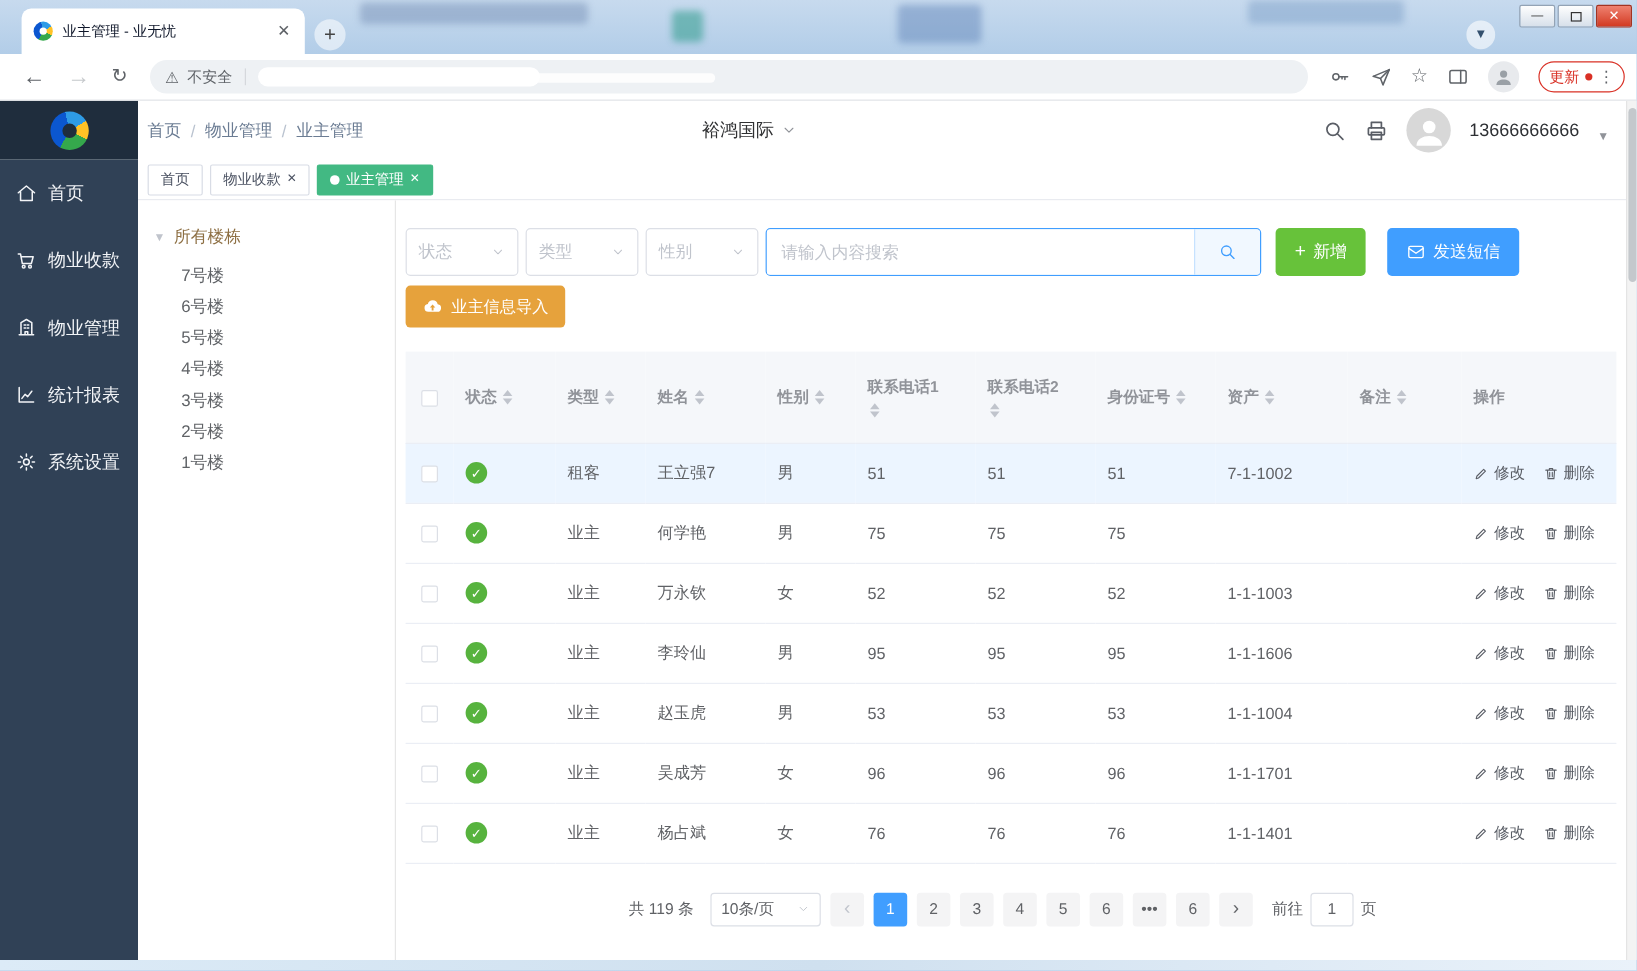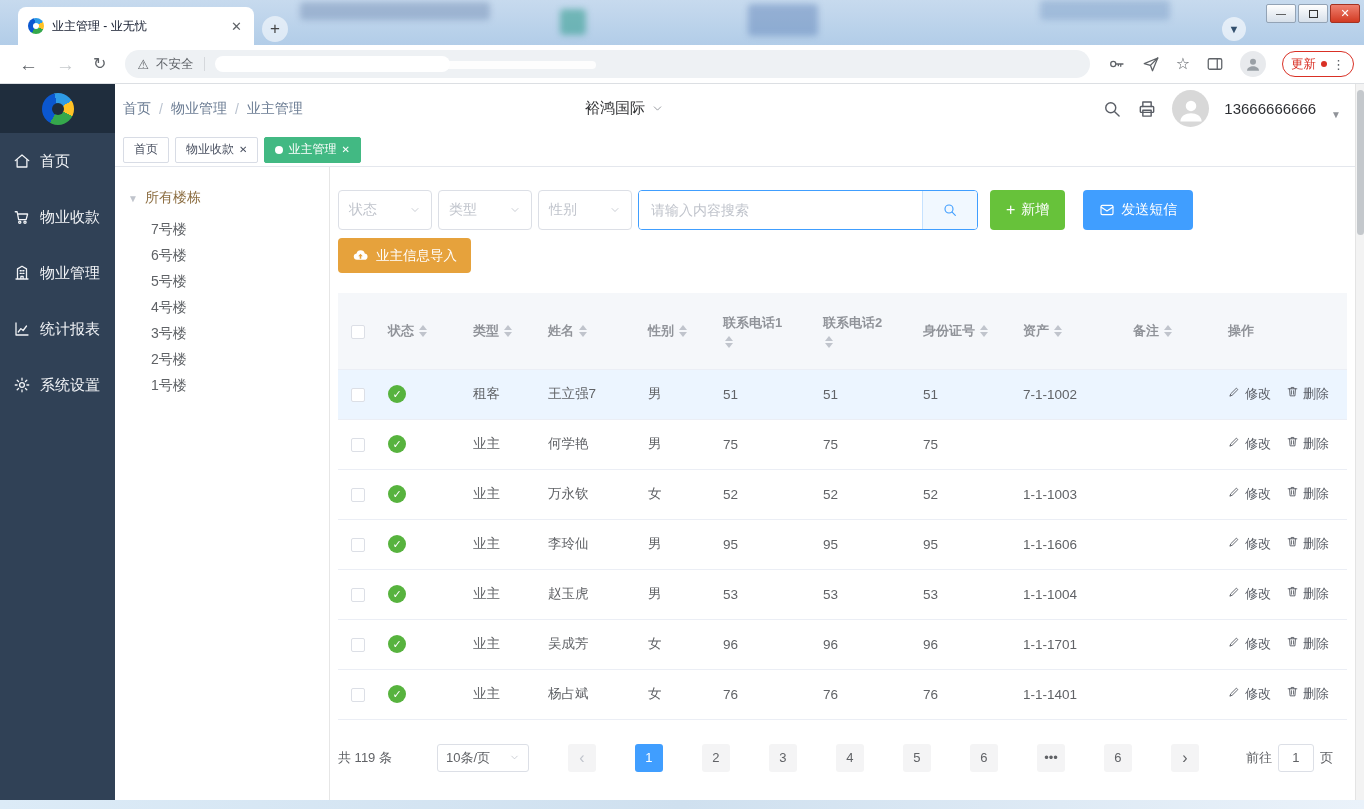--- a/index.html
+++ b/index.html
@@ -98,21 +98,21 @@
   .tree-root { display:flex; align-items:center; gap:7px; padding-left:13px; font-size:14px; color:#8d6f43; }
   .tree-caret { font-size:10px; color:#c0c4cc; }
   .tree-children { margin-top:9px; }
   .tree-item { height:26px; line-height:26px; padding-left:36px; font-size:14px; color:#5f6266; }
 
   .main { position:absolute; left:330px; top:83px; right:9px; bottom:0; background:#fff; padding:23px 8px 0 8px; }
 
   .filter-row { display:flex; align-items:center; gap:6px; height:40px; }
   .sel { width:94px; height:40px; border:1px solid #dcdfe6; border-radius:4px; background:#fff;
     display:flex; align-items:center; justify-content:space-between; padding:0 10px; font-size:14px; color:#c0c4cc; }
-  .search-group { display:flex; width:340px; height:40px; border:1px solid #409eff; border-radius:4px;
+  .search-group { display:flex; width:413px; height:40px; border:1px solid #409eff; border-radius:4px;
     overflow:hidden; background:#fff; }
   .search-group input { flex:1; border:none; outline:none; padding:0 12px; font-size:14px; color:#606266; }
   .search-group input::placeholder { color:#c0c4cc; }
   .search-append { width:55px; background:#f1f8ff; border-left:1px solid #c6e2ff; display:flex;
     align-items:center; justify-content:center; color:#409eff; }
   .btn { height:40px; border-radius:4px; display:inline-flex; align-items:center; gap:6px;
     padding:0 16px; font-size:14px; color:#fff; border:none; white-space:nowrap; }
   .btn-green { background:#67c23a; margin-left:6px; }
   .btn-blue { background:#409eff; margin-left:12px; }
   .plus-glyph { font-size:16px; line-height:1; }
@@ -129,23 +129,23 @@
   .th-flex { display:flex; align-items:center; }
   .th-stack { display:flex; flex-direction:column; align-items:flex-start; gap:4px; }
   .carets { display:inline-flex; flex-direction:column; gap:2px; margin-left:5px; }
   .th-stack .carets { margin-left:2px; }
   .c-up { width:0; height:0; border-left:4px solid transparent; border-right:4px solid transparent; border-bottom:5px solid #c0c4cc; }
   .c-down { width:0; height:0; border-left:4px solid transparent; border-right:4px solid transparent; border-top:5px solid #c0c4cc; }
   .cb { width:14px; height:14px; border:1px solid #dcdfe6; border-radius:2px; background:#fff; display:inline-block; vertical-align:middle; }
   .status-dot { width:18px; height:18px; border-radius:50%; background:#57b33e; color:#fff;
     display:inline-flex; align-items:center; justify-content:center; font-size:11px; font-weight:bold; }
   .ops { display:flex; align-items:center; gap:15px; }
-  .op { display:inline-flex; align-items:flex-start; gap:4px; font-size:13px; color:#5a5e66; white-space:nowrap; }
-
-  .pager { margin-top:24px; display:flex; align-items:center; justify-content:space-between; gap:8px;
+  .op { display:inline-flex; align-items:center; gap:4px; font-size:13px; color:#5a5e66; white-space:nowrap; }
+
+  .pager { margin-top:24px; display:flex; align-items:center; justify-content:center; gap:8px;
     padding-right:14px; font-size:13px; color:#606266; }
   .pg-total { margin-right:6px; }
   .pg-size { width:92px; height:28px; border:1px solid #dcdfe6; border-radius:3px; display:flex;
     align-items:center; justify-content:space-between; padding:0 8px; color:#606266; background:#fff; }
   .pg-btn { min-width:28px; height:28px; border-radius:3px; background:#f4f4f5; display:inline-flex;
     align-items:center; justify-content:center; font-size:13px; color:#606266; padding:0 4px; }
   .pg-btn.arrow { font-size:16px; }
   .pg-btn.disabled { color:#c0c4cc; }
   .pg-btn.active { background:#409eff; color:#fff; }
   .pg-goto { margin-left:8px; display:flex; align-items:center; gap:6px; }

